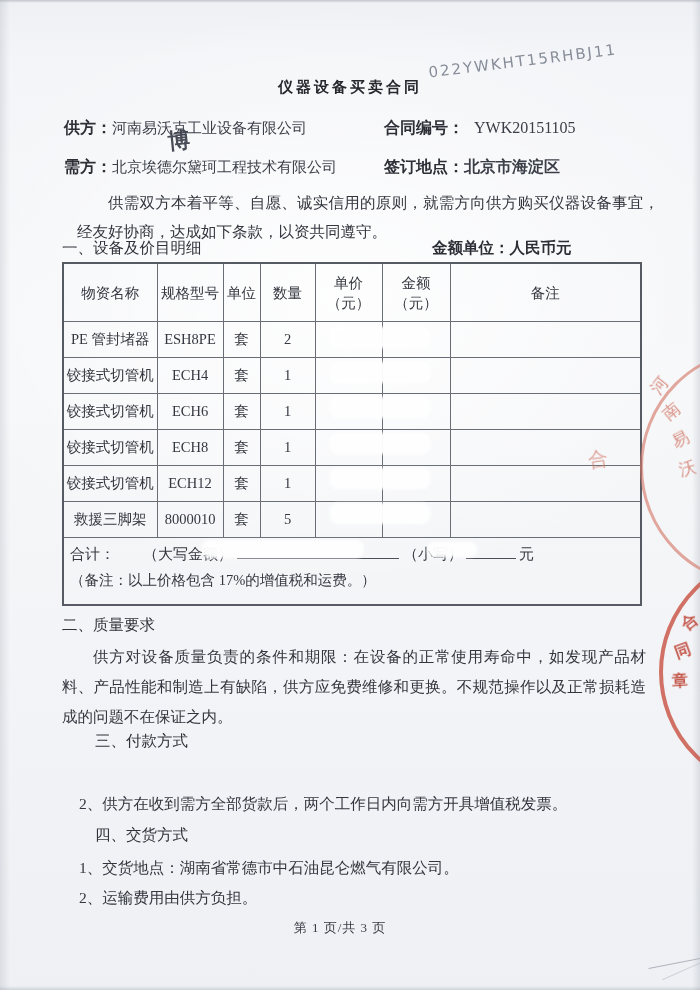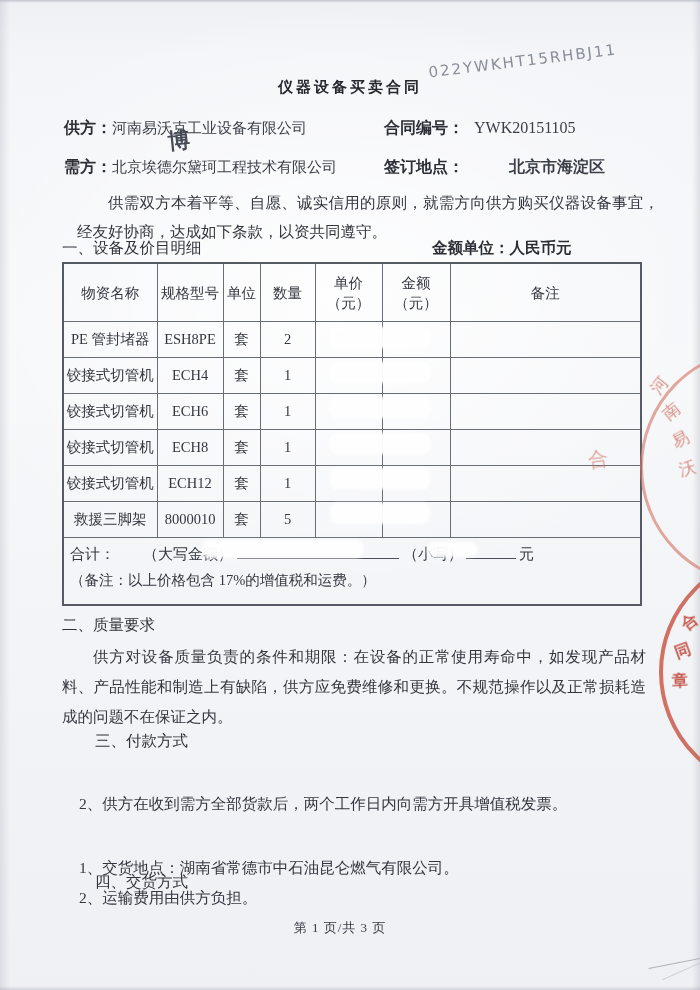--- a/index.html
+++ b/index.html
@@ -33,21 +33,21 @@
   #title{left:0;top:78px;width:700px;text-align:center;font-size:15px;font-weight:bold;
     letter-spacing:3px;color:#26282e;}
 
   .label{font-weight:bold;font-size:16px;color:#2c2f36;}
   .val{font-size:15px;color:#3a3e47;}
   #supplier-row{left:64px;top:118px;}
   #contract-no-row{left:384px;top:118px;}
   #buyer-row{left:64px;top:157px;}
   #place-row{left:384px;top:157px;}
   #contract-no-row .val{margin-left:10px;font-family:"Liberation Serif",serif;font-size:16px;}
-  #place-row .val{font-weight:600;font-size:16px;margin-left:45px;}
+  #place-row .val{font-weight:600;font-size:16px;}
 
   #intro{left:62px;top:188px;width:582px;font-size:15.5px;line-height:29px;text-indent:2em;
     color:#33363e;text-align:justify;margin-left:15px;}
   #sec1-heading{left:62px;top:238px;font-size:15.5px;color:#2f323a;}
   #currency-note{left:432px;top:238px;font-size:15.5px;font-weight:bold;color:#2c2f36;}
 
   #goods-table{left:62px;top:262px;width:578px;border-collapse:collapse;table-layout:fixed;}
   #goods-table td,#goods-table th{
     border:1px solid #686d76;font-weight:normal;font-size:14.5px;color:#34373f;
     text-align:center;vertical-align:middle;padding:0;overflow:hidden;
@@ -73,21 +73,21 @@
   .s2{color:rgba(186,52,36,.82);font-size:16px;filter:blur(.5px);font-weight:bold;}
   #seal1-inner{left:588px;top:446px;font-size:20px;color:rgba(206,112,95,.6);transform:rotate(-8deg);filter:blur(.6px);}
 
   #sec2-heading{left:62px;top:615px;font-size:15.5px;color:#2f323a;}
   #sec2-body{left:62px;top:642px;width:584px;font-size:15.5px;line-height:30px;text-indent:2em;
     text-align:justify;color:#33363e;}
   .sec-heading-indent{font-size:15.5px;color:#2f323a;}
   #sec3-heading{left:95px;top:731px;}
   #sec3-item1{left:79px;top:764px;}
   #sec3-item2{left:79px;top:794px;}
-  #sec4-heading{left:95px;top:872px;}
+  #sec4-heading{left:95px;top:825px;}
   #sec4-item1{left:79px;top:858px;}
   #sec4-item2{left:79px;top:888px;}
   .item{font-size:15.5px;color:#33363e;}
 
   #footer{left:0;top:919px;width:680px;text-align:center;font-size:13px;letter-spacing:1px;color:#3a3d45;}
 </style>
 </head>
 <body>
 
 <div id="page">

